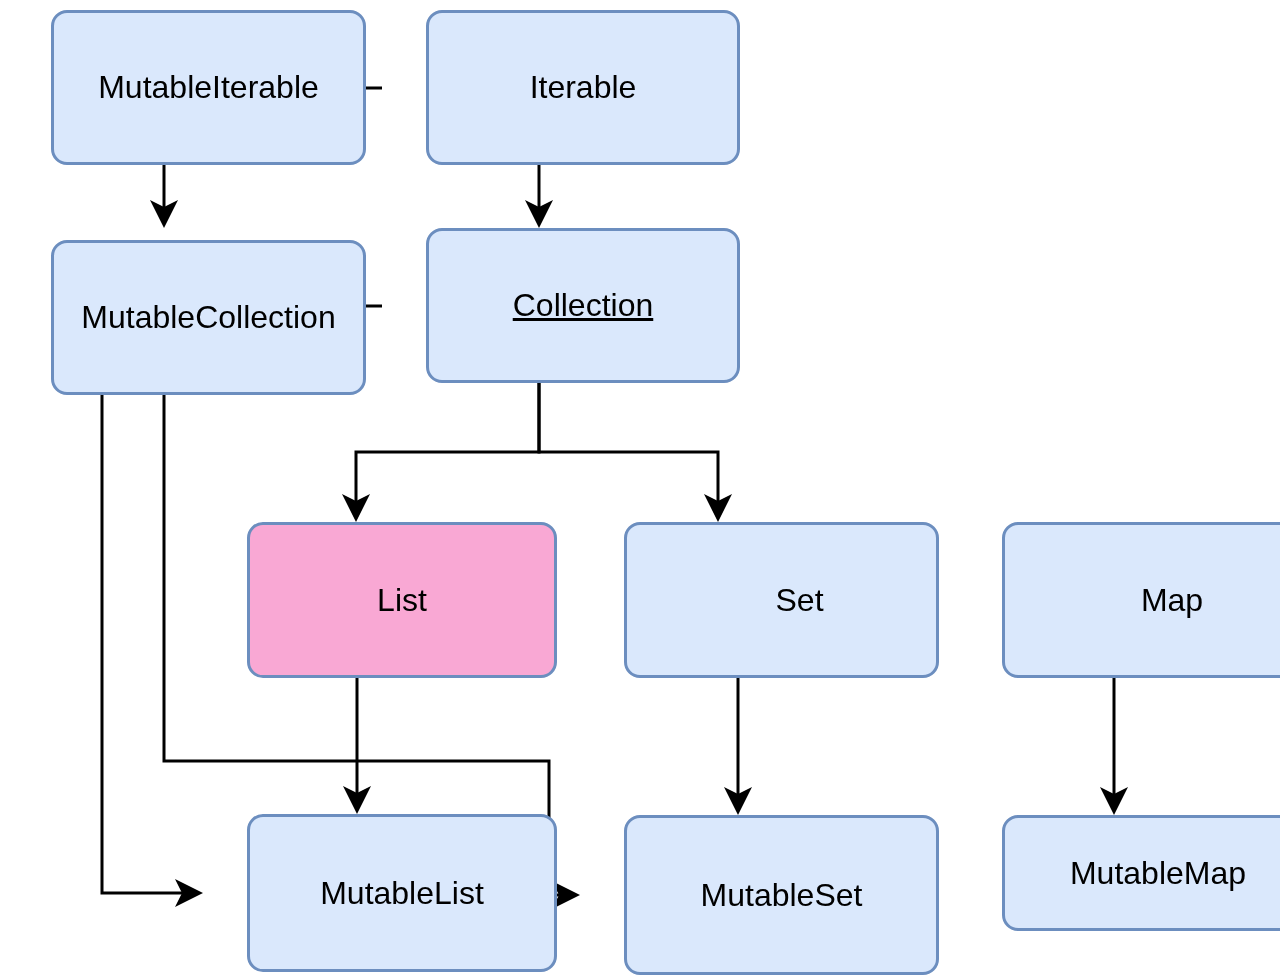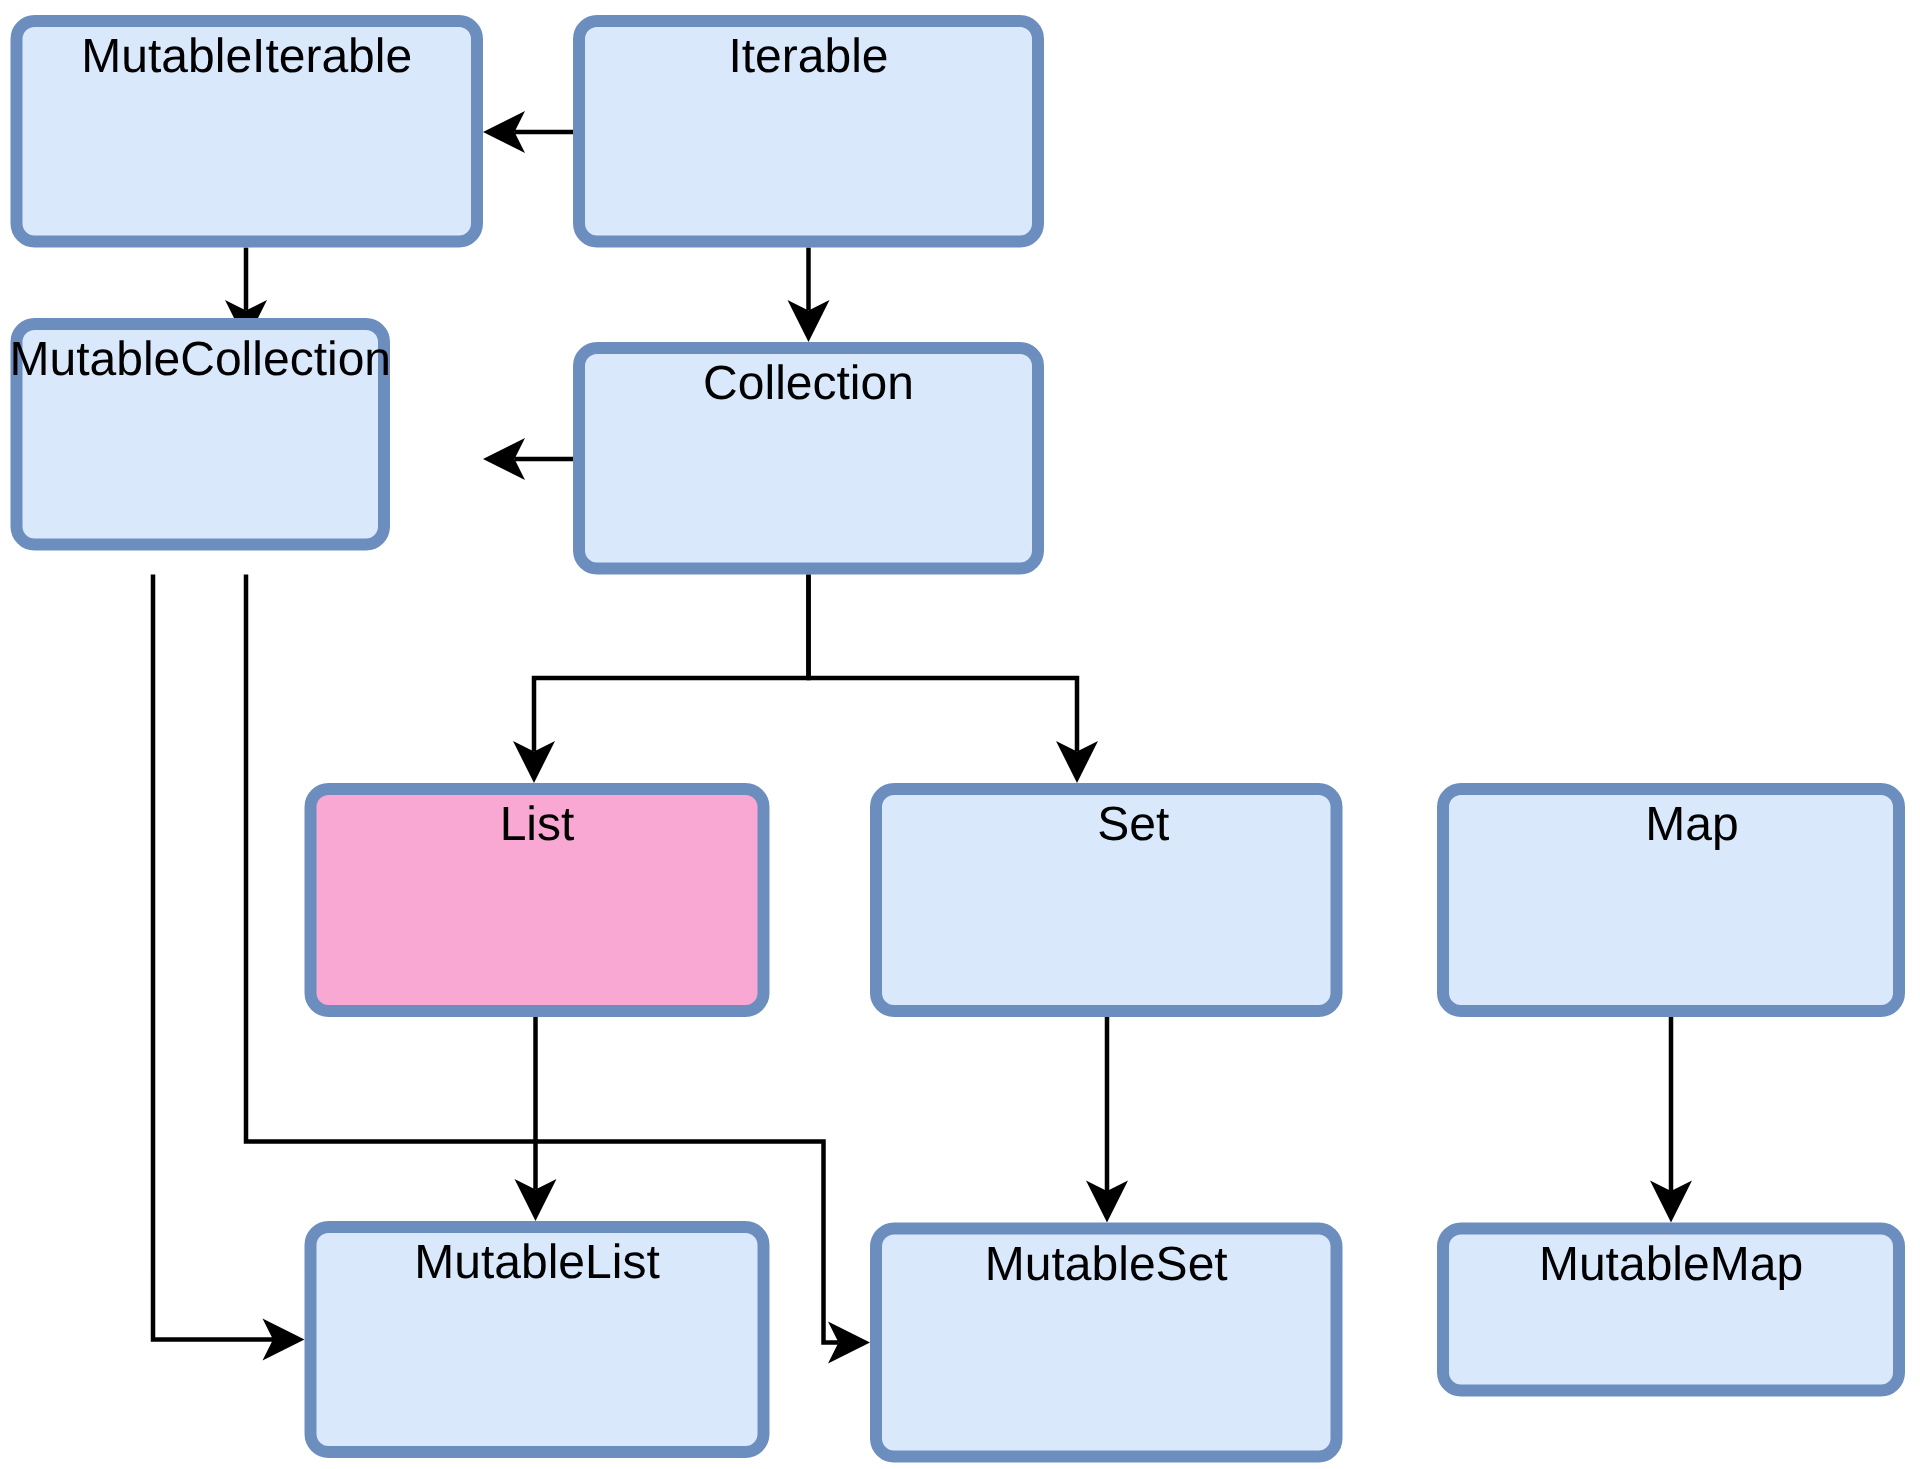--- a/index.html
+++ b/index.html
@@ -26,26 +26,28 @@
   #nodes-layer {
     position: absolute;
     left: 0;
     top: 0;
     width: 100%;
     height: 100%;
   }
   .node {
     position: absolute;
     box-sizing: border-box;
-    border: 8px solid #ef4444;
+    border: 3px solid #ef4444;
     border-radius: 16px;
     background: #dae8fc;
     display: flex;
+    align-items: center;
     justify-content: center;
     text-align: center;
+    margin-left: 44px;
   }
   .node-label {
     font-size: 32px;
     line-height: 1.2;
     color: #000000;
     white-space: nowrap;
   }
 </style>
 </head>
 <body>
@@ -75,24 +77,24 @@
       <polyline points="164,383 164,761 549,761 549,895 559,895" fill="none" stroke="#000000" stroke-width="3"></polyline>
       <path d="M 580,895 L 552,909 L 559,895 L 552,881 Z" fill="#000000"></path>
     </svg>
   <div id="nodes-layer">
       <div class="node" style="left: 7px; top: 10px; width: 315px; height: 155px; background: rgb(218, 232, 252); border-color: rgb(108, 142, 191);">
     <span class="node-label" style="color: rgb(0, 0, 0);">MutableIterable</span>
   </div>
       <div class="node" style="left: 382px; top: 10px; width: 314px; height: 155px; background: rgb(218, 232, 252); border-color: rgb(108, 142, 191);">
     <span class="node-label" style="color: #000000;">Iterable</span>
   </div>
-      <div class="node" style="left: 7px; top: 212px; width: 253px; height: 155px; background: rgb(218, 232, 252); border-color: rgb(108, 142, 191);">
+      <div class="node" style="left: 7px; top: 240px; width: 315px; height: 155px; background: rgb(218, 232, 252); border-color: rgb(108, 142, 191);">
     <span class="node-label" style="color: rgb(0, 0, 0);">MutableCollection</span>
   </div>
-      <div class="node" style="left: 382px; top: 228px; width: 314px; height: 155px; background: rgb(218, 232, 252); border-color: rgb(108, 142, 191);">
+      <div class="node" style="left: 382px; top: 228px; width: 314px; height: 155px; background: rgb(218, 232, 252); border-color: rgb(108, 142, 191); text-decoration: underline;">
     <span class="node-label" style="color: rgb(0, 0, 0);">Collection</span>
   </div>
       <div class="node" style="left: 203px; top: 522px; width: 310px; height: 156px; background: #f9a8d4; border-color: rgb(108, 142, 191);">
     <span class="node-label" style="color: rgb(0, 0, 0);">List</span>
   </div>
       <div class="node" style="left: 580px; top: 522px; width: 315px; height: 156px; background: rgb(218, 232, 252); border-color: rgb(108, 142, 191); padding-left: 36px;">
     <span class="node-label" style="color: rgb(0, 0, 0);">Set</span>
   </div>
       <div class="node" style="left: 958px; top: 522px; width: 312px; height: 156px; background: rgb(218, 232, 252); border-color: rgb(108, 142, 191); padding-left: 28px;">
     <span class="node-label" style="color: rgb(0, 0, 0);">Map</span>

